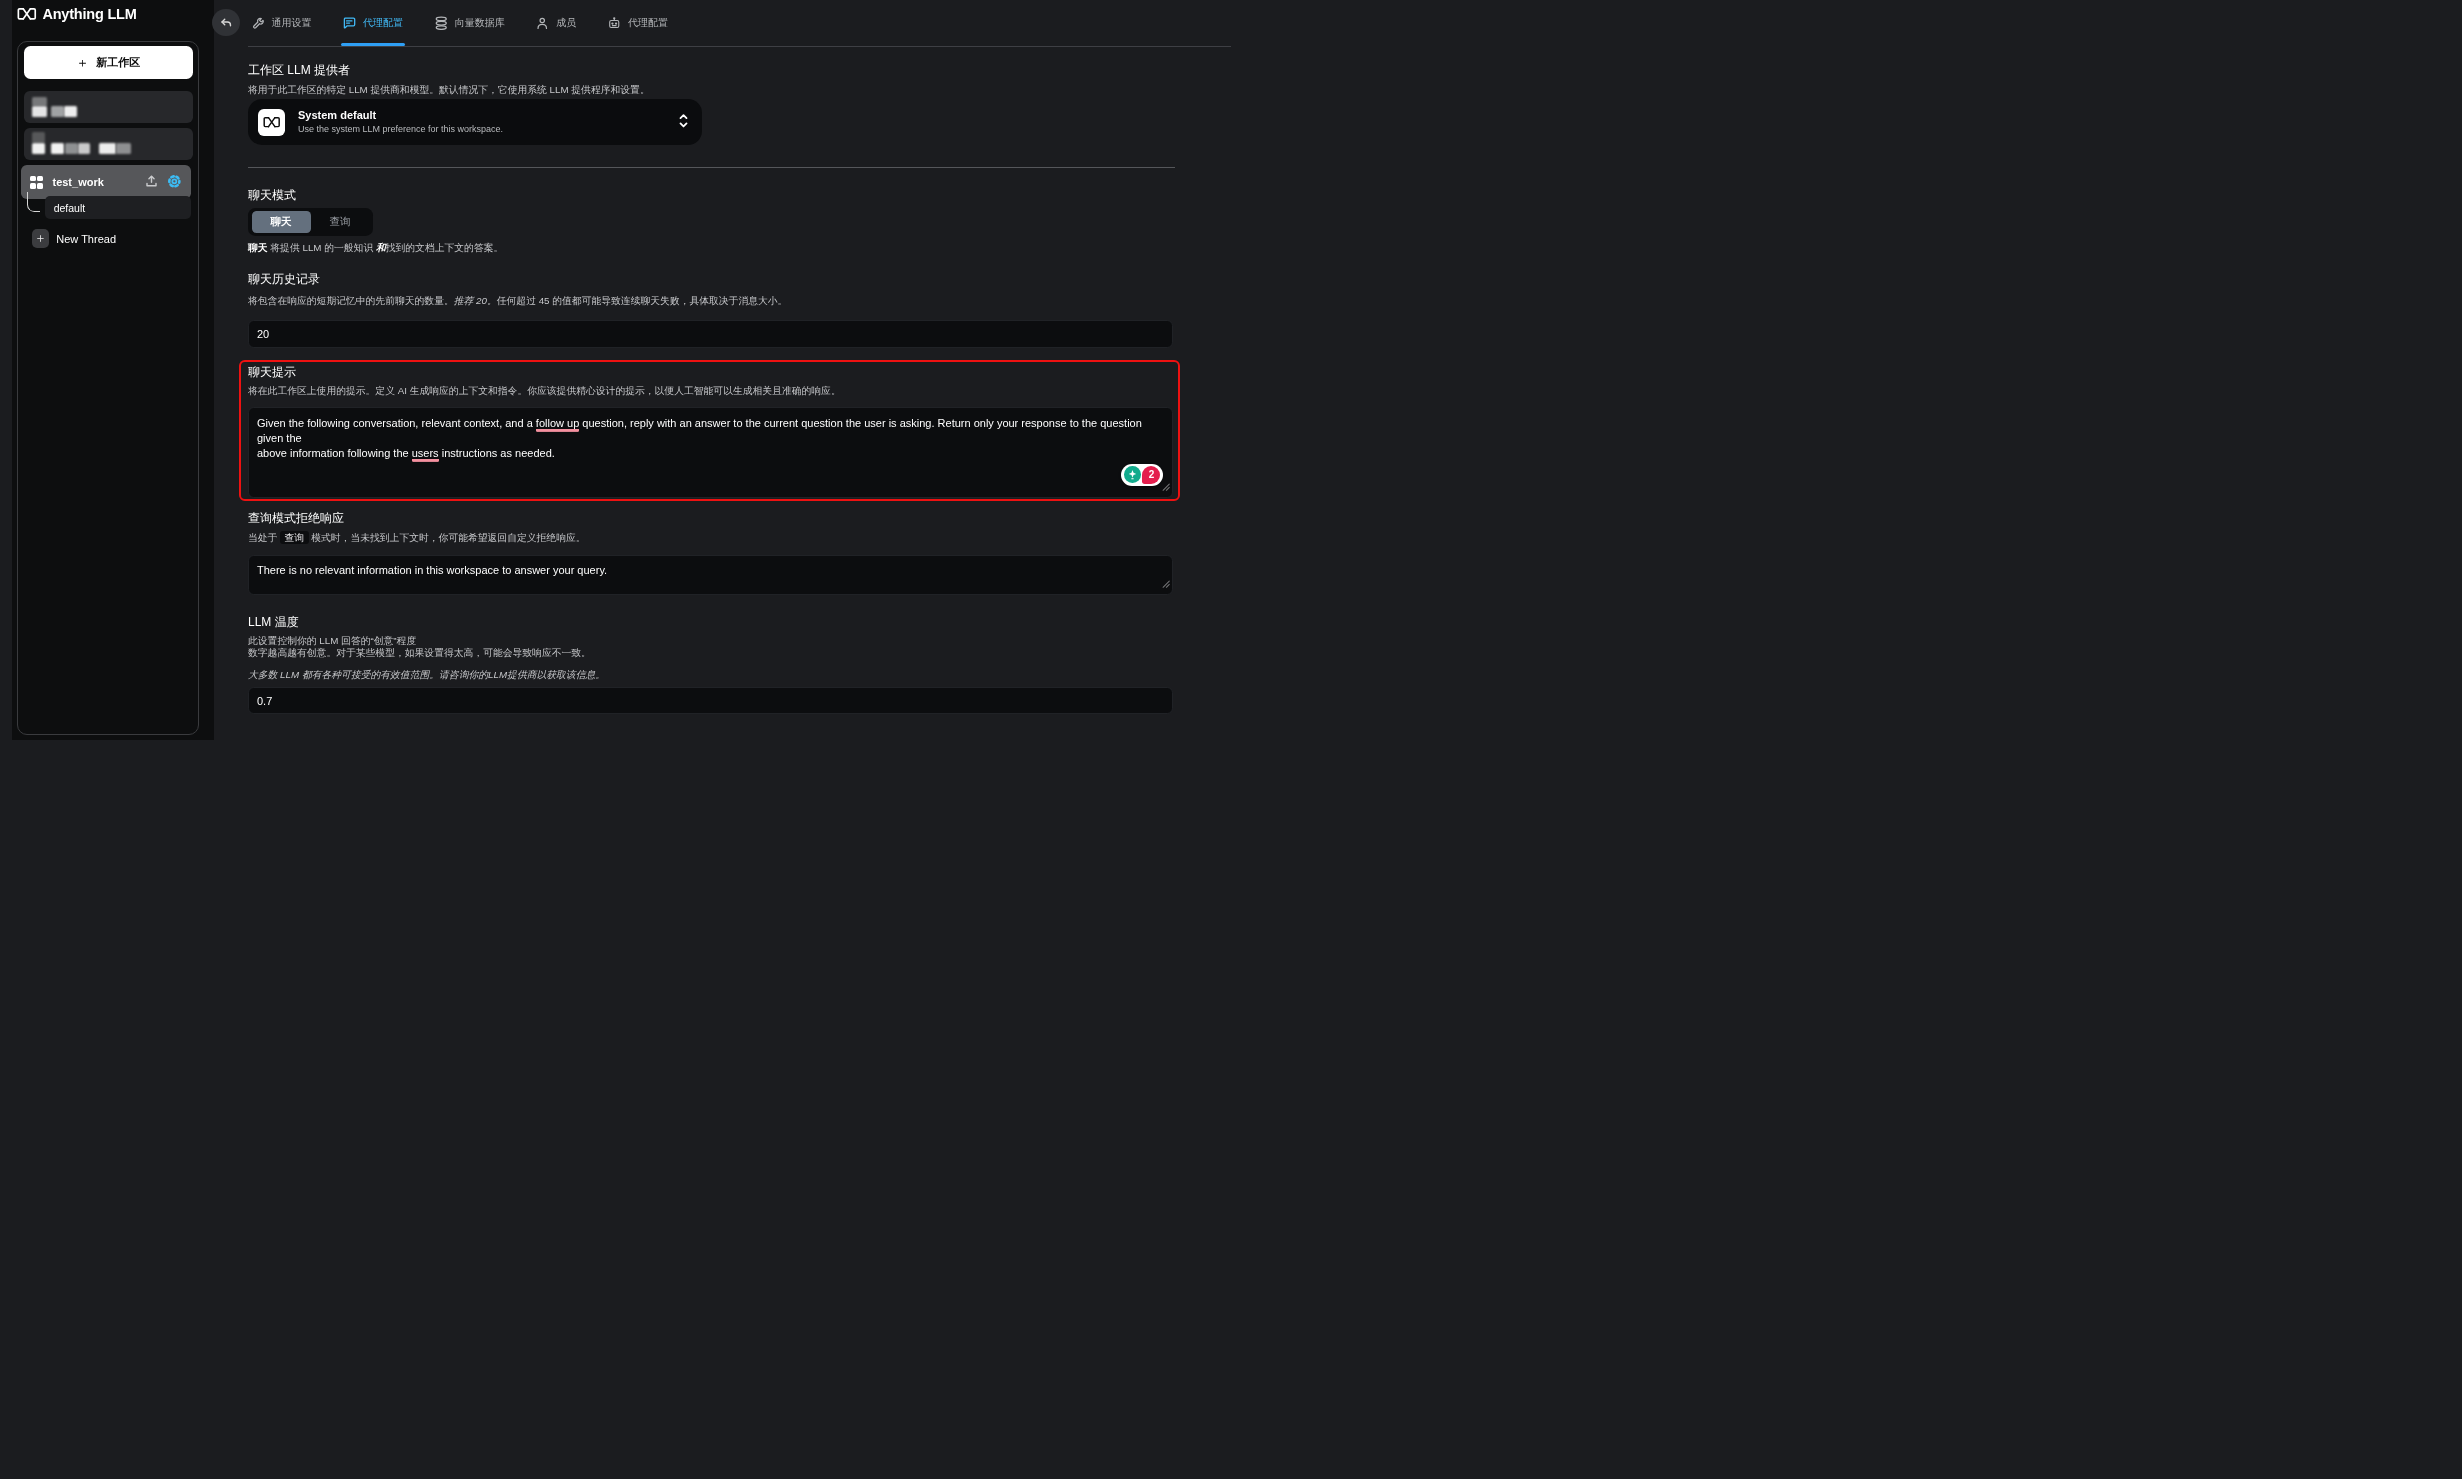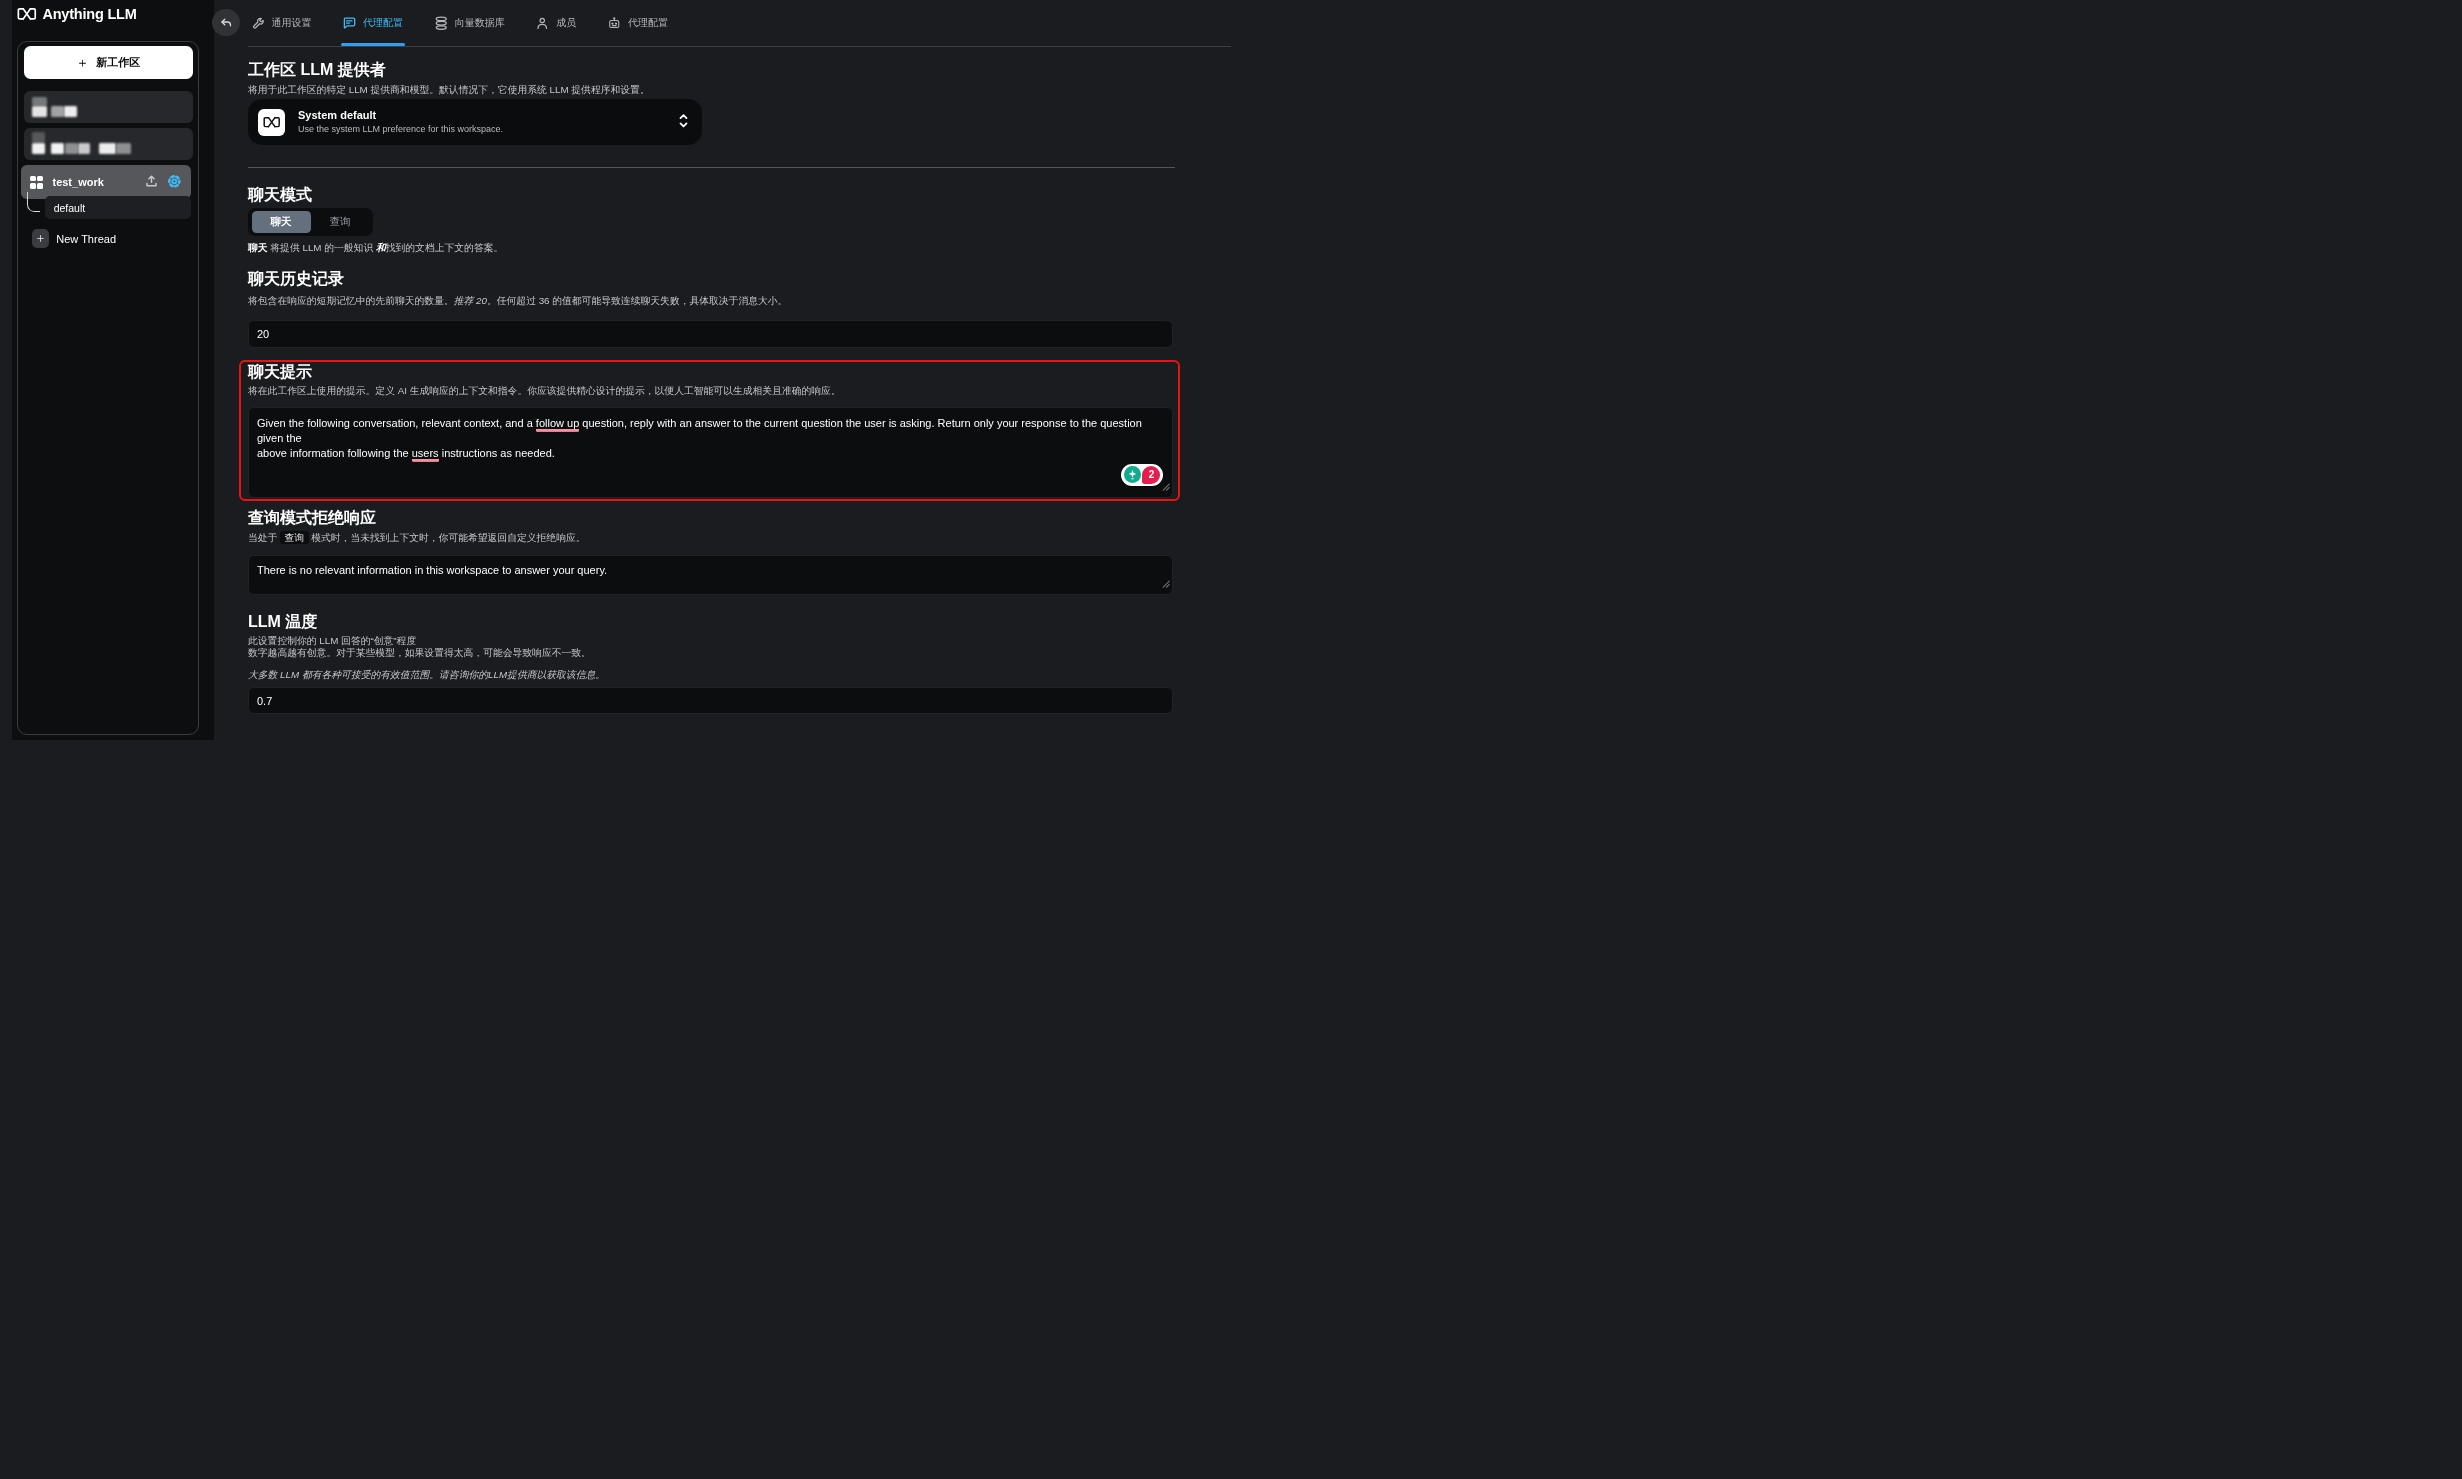--- a/index.html
+++ b/index.html
@@ -40,21 +40,21 @@
   #tabline { position:absolute; left:248px; top:46px; right:0; height:0.7px; background:#3e3f44; }
   #tabbar { position:absolute; left:249px; top:0; height:46px; display:flex; gap:27.6px; }
   .tab { position:relative; height:46px; display:flex; align-items:center; gap:6.5px; background:none; border:none;
          color:#b4b6b9; font-size:10px; font-family:inherit; cursor:pointer; padding:0 1.5px; }
   .tab svg { display:block; }
   .tab.active { color:#41b9f6; }
   .tab.active::after { content:""; position:absolute; left:0; right:0; bottom:0; height:2.9px;
                        background:#2f9ff4; border-radius:1.5px; }
 
   
-  .h3 { position:absolute; left:248px; font-size:16px; font-weight:700; line-height:14.5px; }
+  .h3 { position:absolute; left:248px; font-size:12px; font-weight:400; line-height:14.5px; }
   .desc { position:absolute; left:248px; font-size:9.8px; line-height:13px; color:#c6c7ca; }
   .divider { position:absolute; left:248px; width:927px; height:0.7px; background:#55565a; }
   .ital { font-style:italic; }
   .boldw { font-weight:700; color:#fff; }
   .chip { background:#0c0d0f; padding:0.7px 4.4px; border-radius:2.9px; color:#e3e3e5; }
 
   .sel-card { position:absolute; left:248px; top:99px; width:454px; height:46px; background:#0b0c0e;
               border-radius:14px; display:flex; align-items:center; padding:0 10px; cursor:pointer; }
   .logo-box { width:27px; height:27px; background:#fff; border-radius:5.8px; display:flex; align-items:center; justify-content:center; }
   .sel-meta { margin-left:13px; flex:1; }
@@ -233,21 +233,21 @@
 <div class="divider" style="top:167px;"></div>
 
 <h3 class="h3" style="top:188px;">聊天模式</h3>
 <div class="toggle">
   <button class="tg on">聊天</button>
   <button class="tg">查询</button>
 </div>
 <p class="desc" style="top:241px;"><span class="boldw">聊天</span><span> 将提供 LLM 的一般知识 </span><span class="boldw ital">和</span><span>找到的文档上下文的答案。</span></p>
 
 <h3 class="h3" style="top:272px;">聊天历史记录</h3>
-<p class="desc" style="top:294px;"><span>将包含在响应的短期记忆中的先前聊天的数量。</span><span class="ital">推荐 20。</span><span>任何超过 36 的值都可能导致连续聊天失败，具体取决于消息大小。</span></p>
+<p class="desc" style="top:294px;"><span>将包含在响应的短期记忆中的先前聊天的数量。</span><span class="ital">推荐 20。</span><span>任何超过 45 的值都可能导致连续聊天失败，具体取决于消息大小。</span></p>
 <input class="tinput" style="top: 320px; height: 27.6px;" value="20">
 
 <div class="red-box"></div>
 <h3 class="h3" style="top:365px;">聊天提示</h3>
 <p class="desc" style="top:384px;">将在此工作区上使用的提示。定义 AI 生成响应的上下文和指令。你应该提供精心设计的提示，以便人工智能可以生成相关且准确的响应。</p>
 <div class="textarea" style="top:407px;height:91px;">
   <span>Given the following conversation, relevant context, and a </span><span class="underline-pink">follow up</span><span> question, reply with an answer to the current question the user is asking. Return only your response to the question given the</span><br>
   <span>above information following the </span><span class="underline-pink">users</span><span> instructions as needed.</span>
   <span class="gw">
     <span class="gw-bulb">

